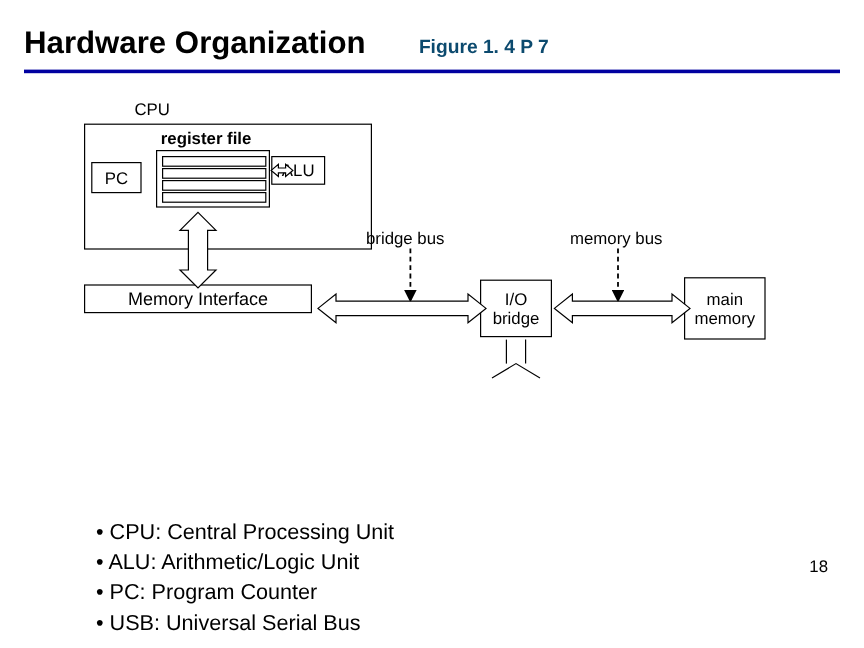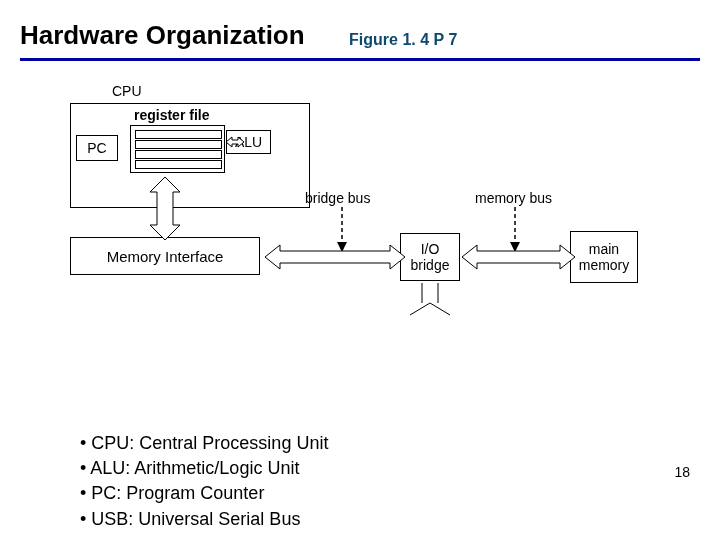--- a/index.html
+++ b/index.html
@@ -135,21 +135,21 @@
       <div class="regfile-slot" style="left:4px; top:4px;  width:87px; height:9px;"></div>
       <div class="regfile-slot" style="left:4px; top:14px; width:87px; height:9px;"></div>
       <div class="regfile-slot" style="left:4px; top:24px; width:87px; height:9px;"></div>
       <div class="regfile-slot" style="left:4px; top:34px; width:87px; height:9px;"></div>
     </div>
 
     <div class="box" style="left:6px; top:50px; width:38px; height:26px;">PC</div>
 
     <div class="box" style="left:156px; top:45px; width:45px; height:24px;">ALU</div>
 
-    <div class="box" style="left:0px; top:152px; width:190px; height:38px; font-size:15px;">Memory Interface</div>
+    <div class="box" style="left:0px; top:152px; width:190px; height:24px; font-size:15px;">Memory Interface</div>
 
     <div class="box" style="left:330px; top:148px; width:60px; height:48px; white-space:pre-line;">I/O
 bridge</div>
 
     <div class="box" style="left:500px; top:146px; width:68px; height:52px; white-space:pre-line;">main
 memory</div>
 
     <div class="diagram-label" style="left:235px; top:105px;">bridge bus</div>
     <div class="diagram-label" style="left:405px; top:105px;">memory bus</div>
 

